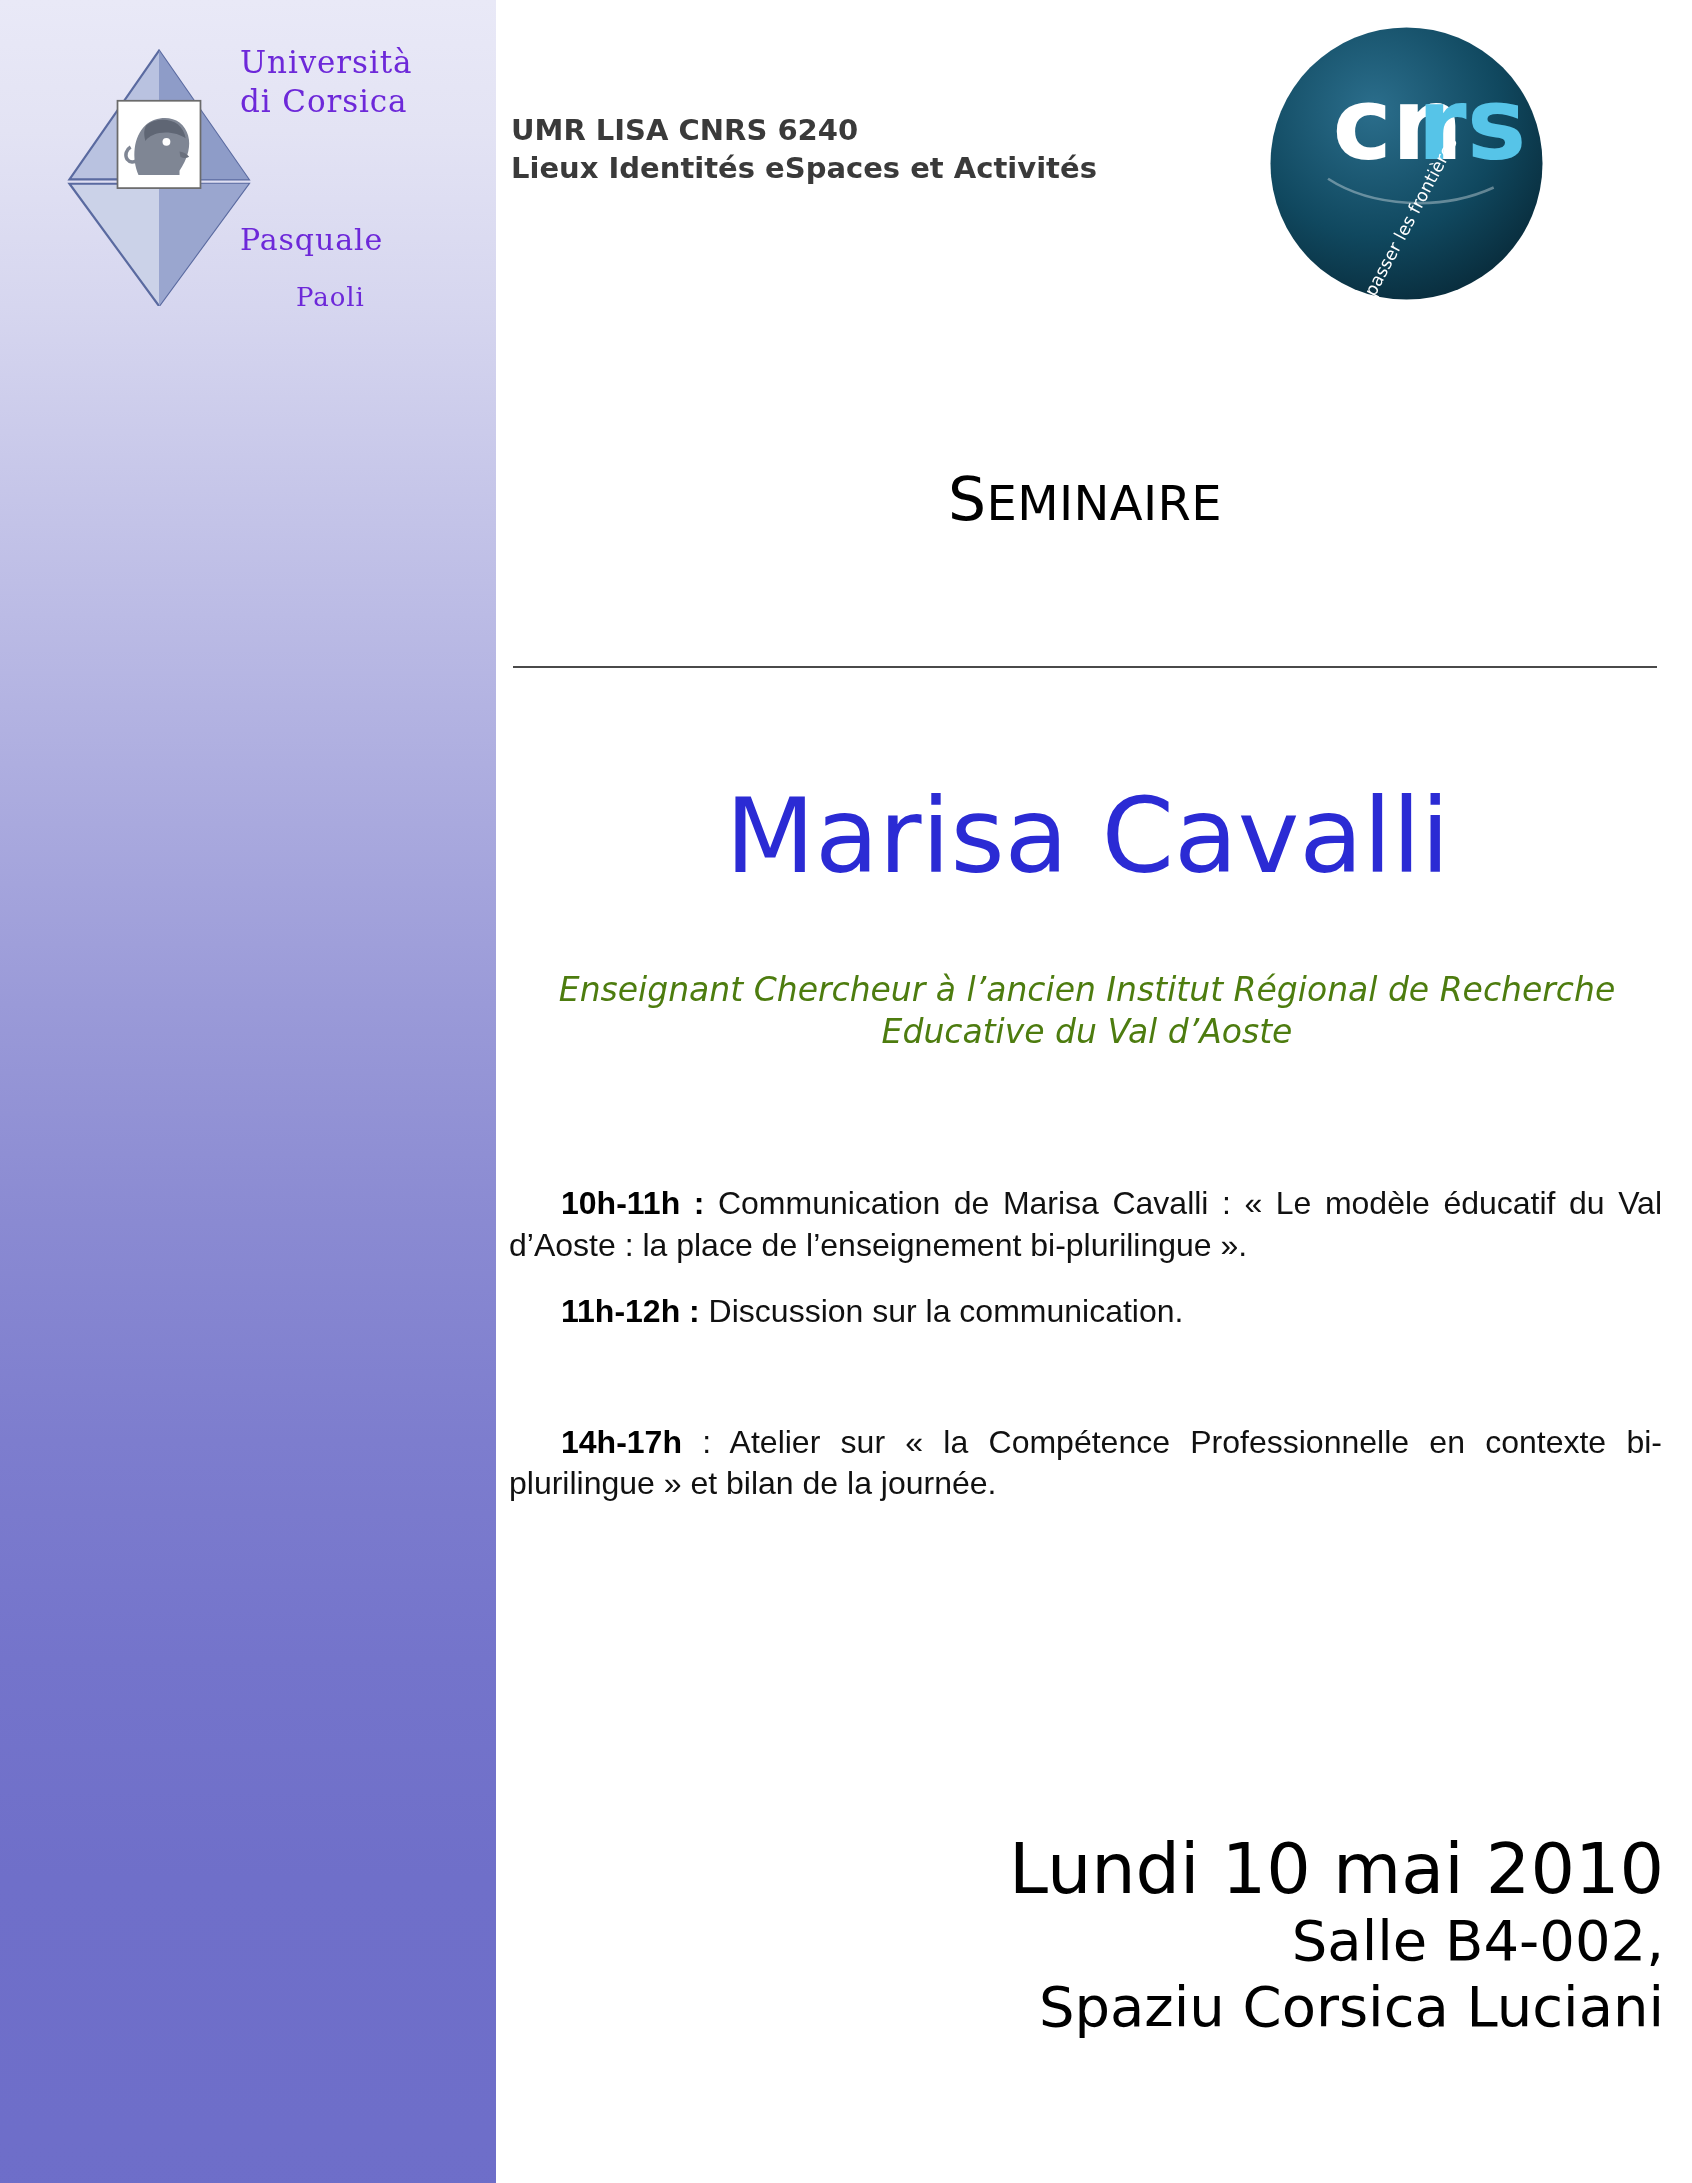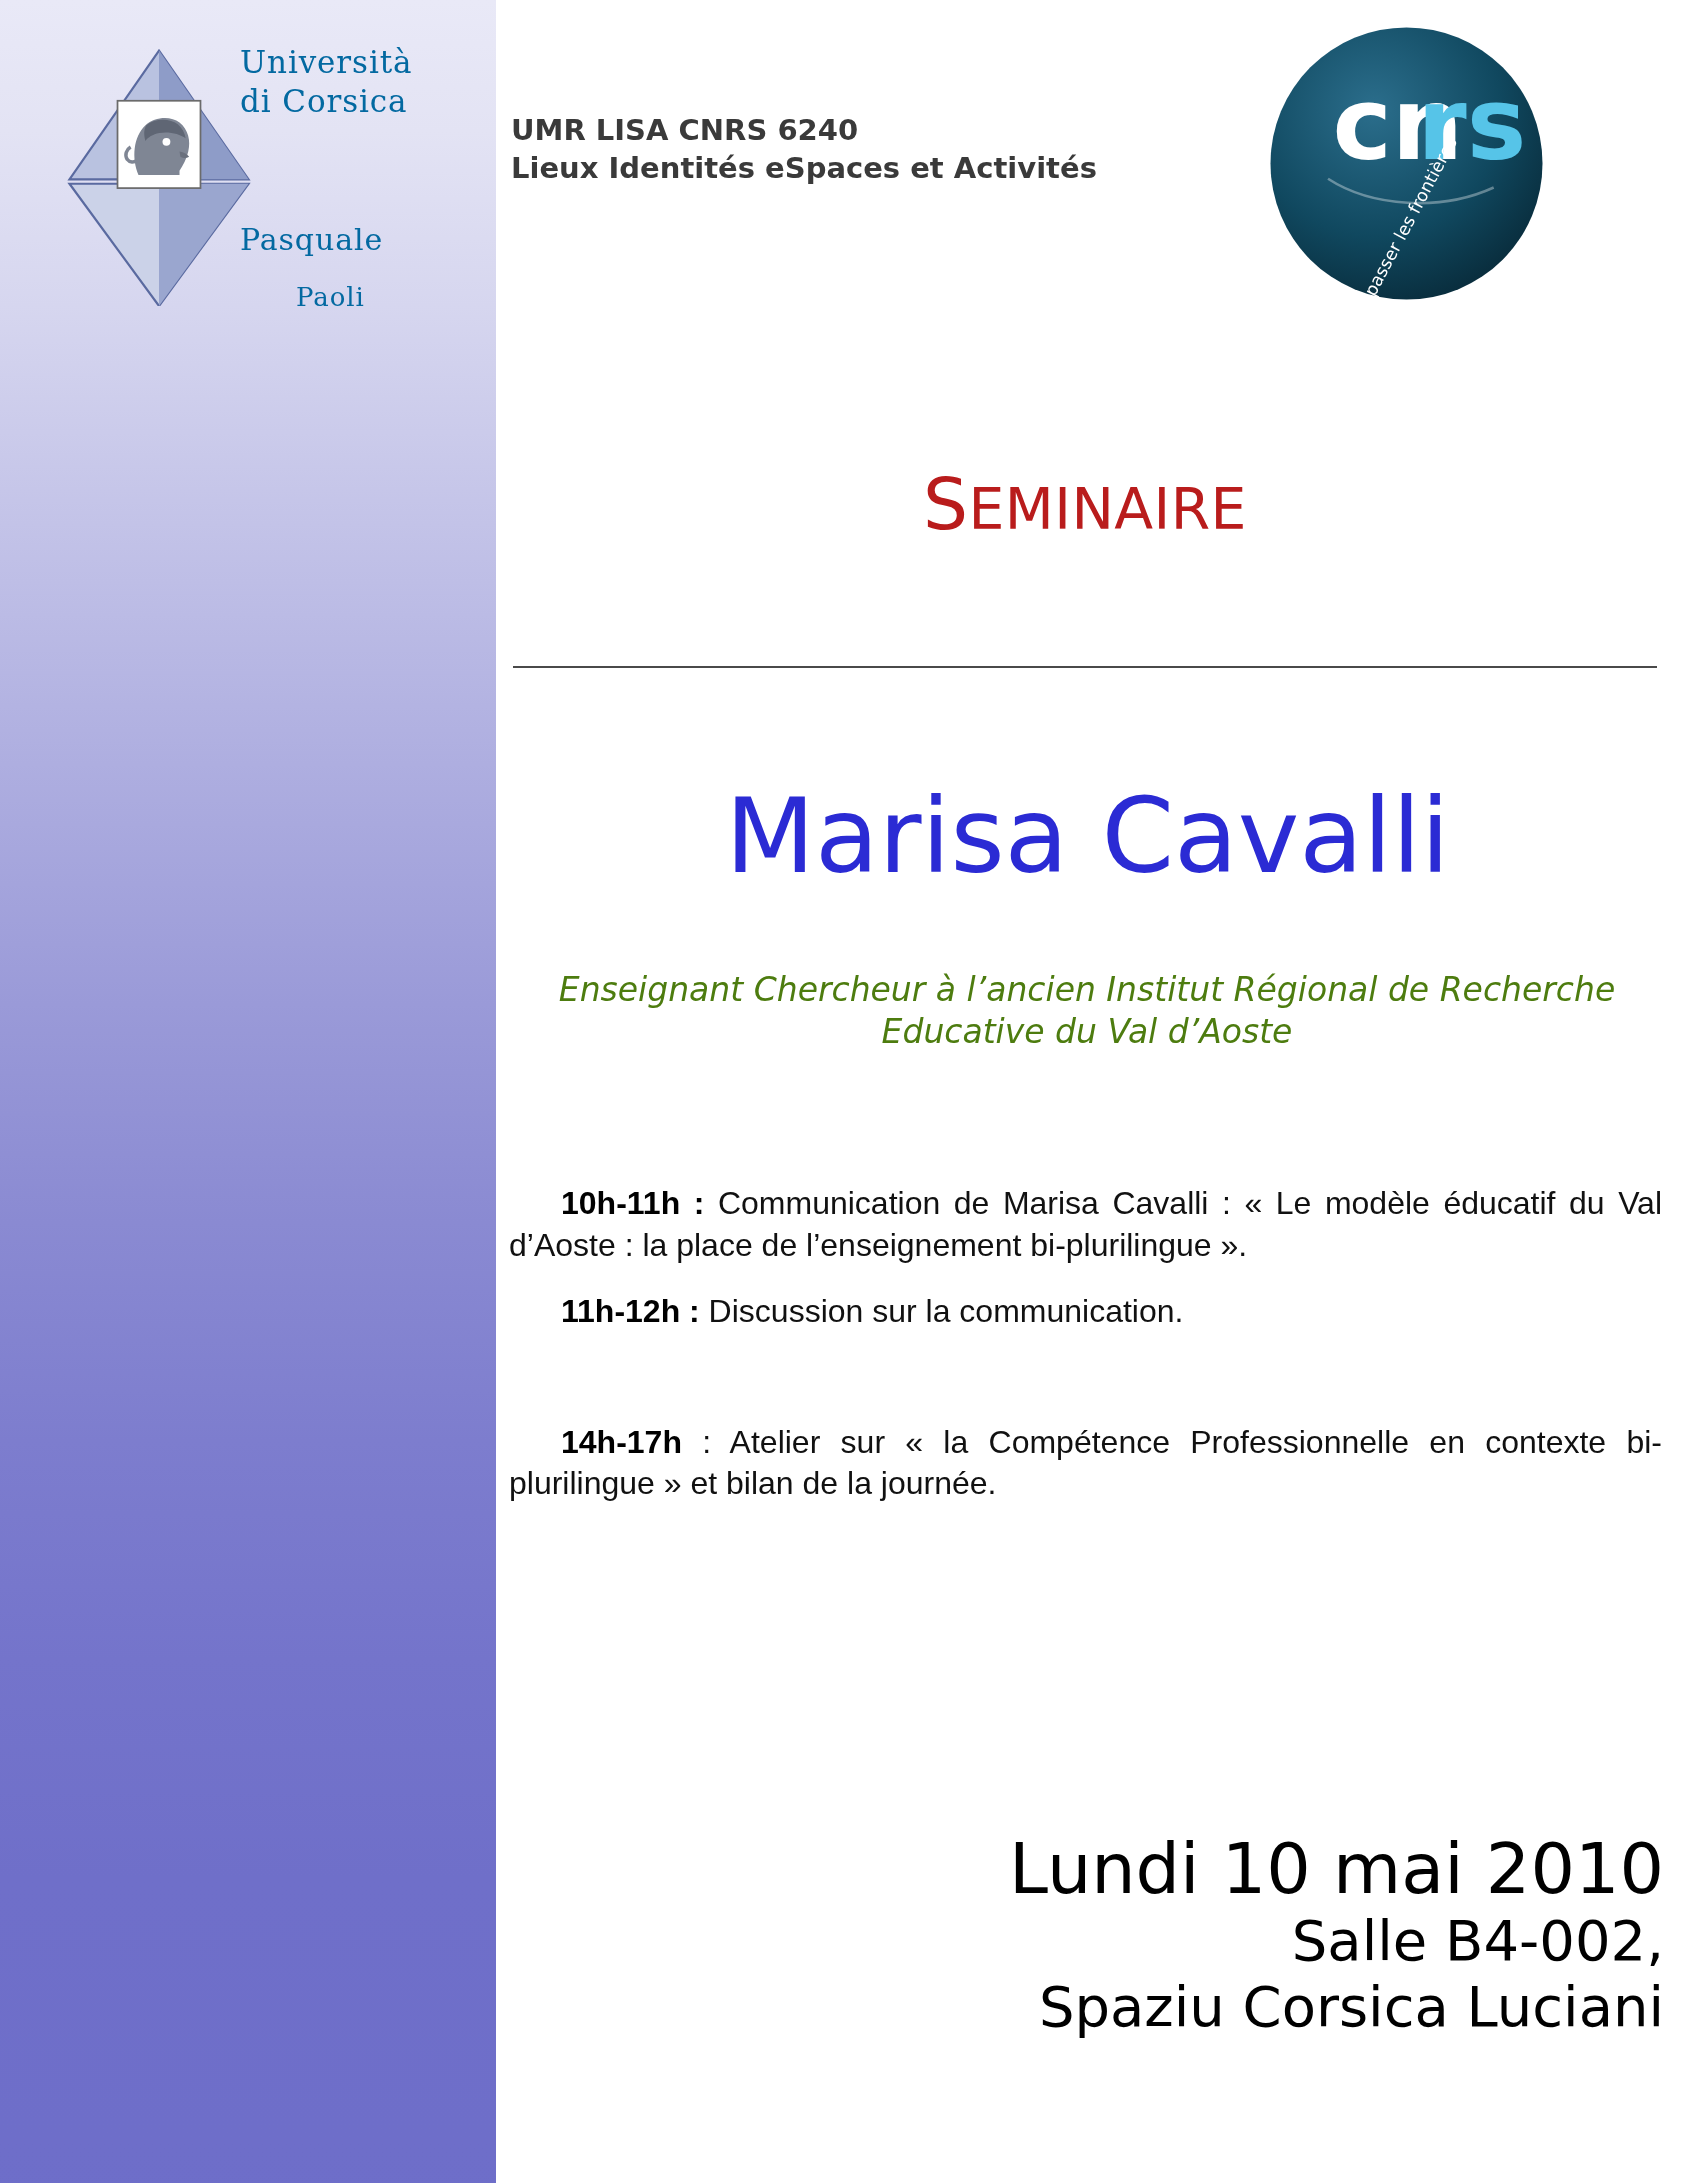--- a/index.html
+++ b/index.html
@@ -46,21 +46,21 @@
     height: 297px;
   }
   .univ-logo svg {
     position: absolute;
     left: 0;
     top: 17.5px;
   }
   .univ-text {
     position: absolute;
     font-family: "DejaVu Serif", serif;
-    color: #0369a1;
+    color: #6d28d9;
     letter-spacing: 0.9px;
     white-space: nowrap;
   }
   .univ-l1 {
     left: 175px;
     top: 17.5px;
     font-size: 31px;
   }
   .univ-l2 {
     left: 175px;
@@ -105,22 +105,22 @@
   }
 
   
   .seminaire {
     position: absolute;
     left: 511px;
     top: 469px;
     width: 1148px;
     text-align: center;
     font-family: "DejaVu Sans", sans-serif;
-    color: #b91c1c;
-    font-size: 71px;
+    color: #000000;
+    font-size: 60px;
     line-height: 1;
     letter-spacing: 0.4px;
   }
   .seminaire .cap { font-size: 1.0em; }
   .seminaire .rest { font-size: 0.80em; }
 
   .rule {
     position: absolute;
     left: 513px;
     top: 666px;

